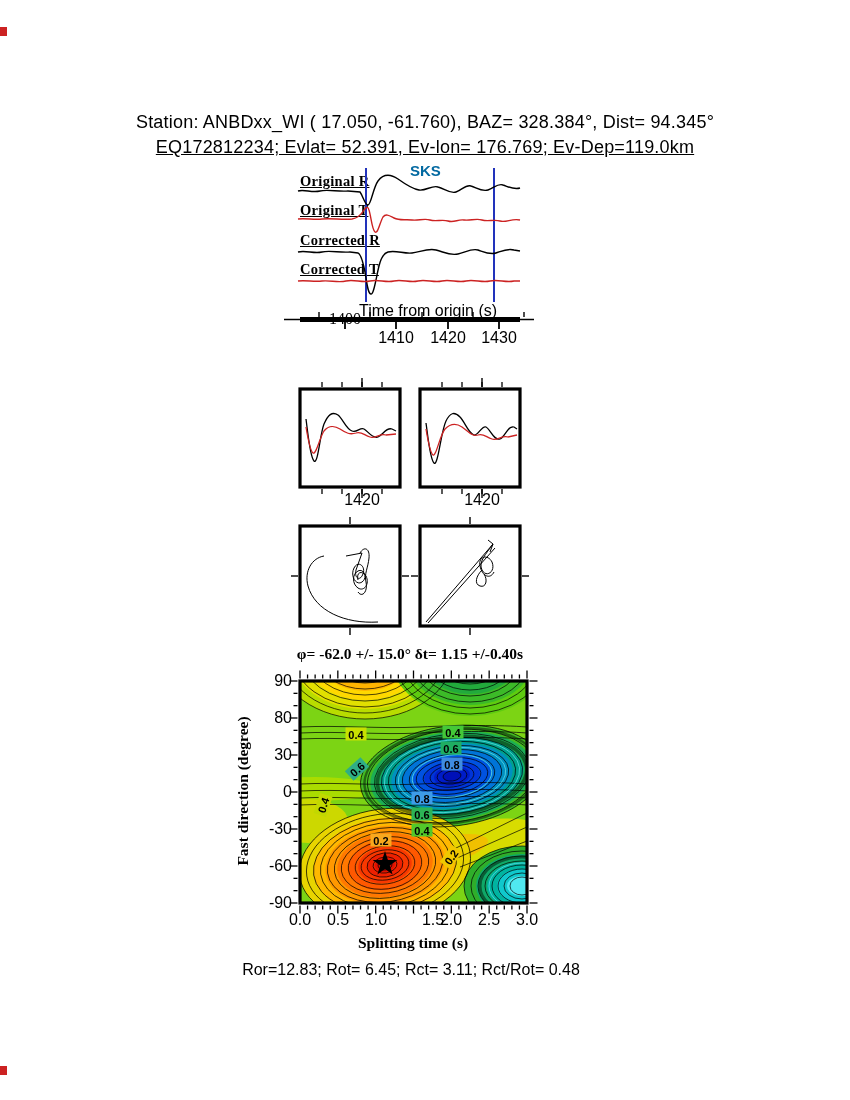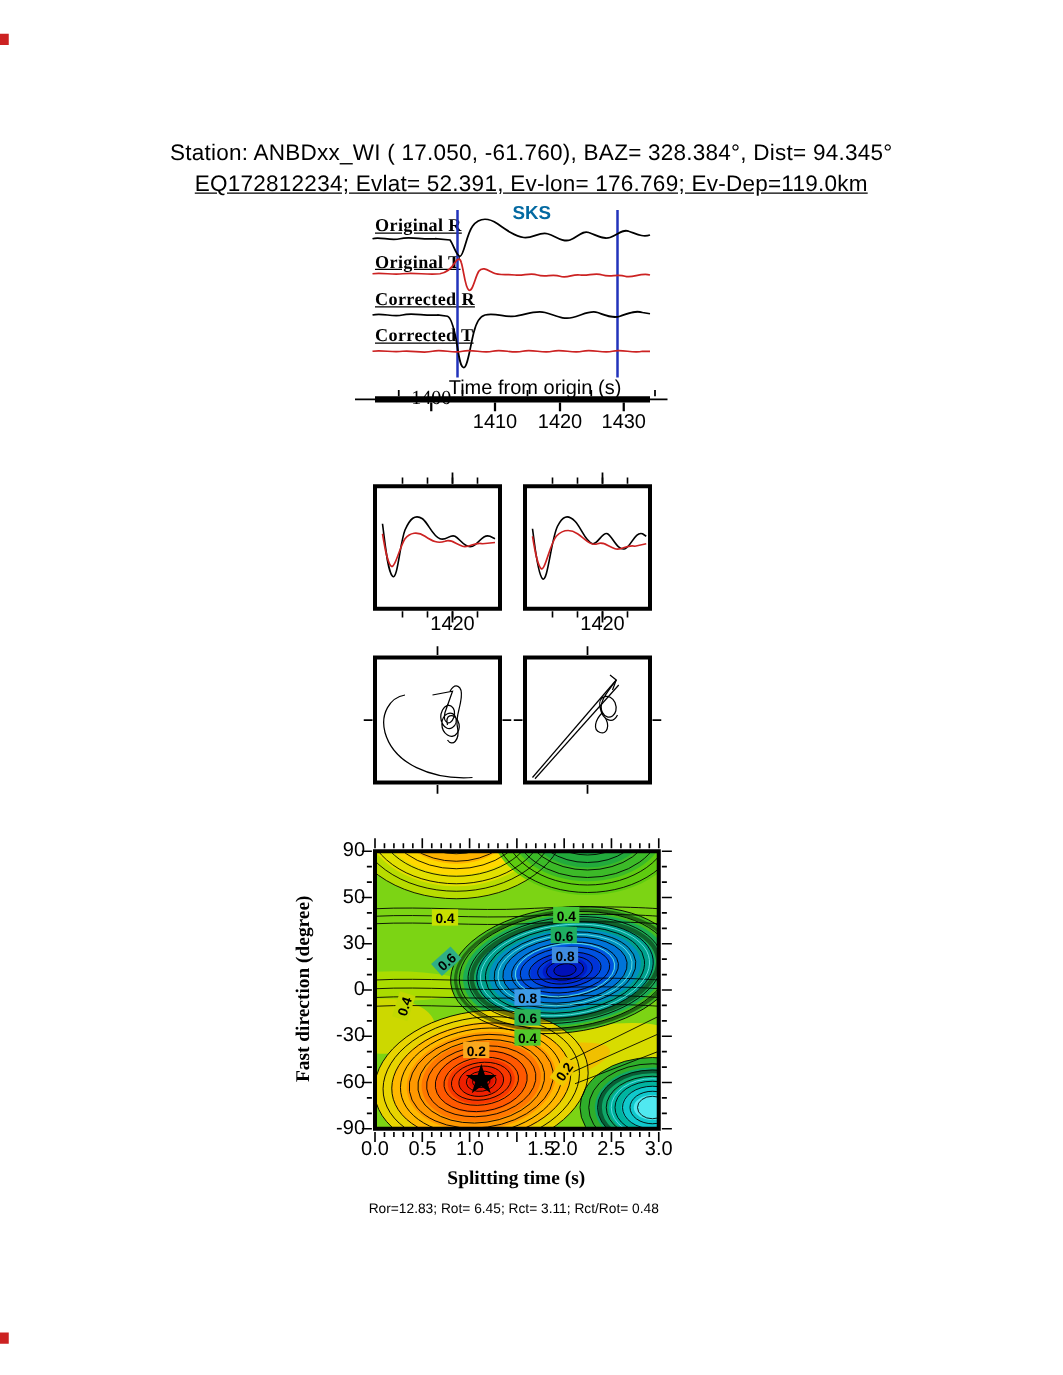--- a/index.html
+++ b/index.html
@@ -154,20 +154,21 @@
     <g fill="none" stroke="#000" stroke-width="1">
       <path d="M6,96 L73,18"></path>
       <path d="M8,97 L75,22"></path>
       <path d="M73,18 C66,28 58,36 62,44 C66,52 76,46 72,36 C68,28 58,30 60,40
                C62,50 70,54 74,46"></path>
       <path d="M62,44 C56,50 54,58 60,60 C66,62 68,54 64,48 M68,14 L73,18 L70,26"></path>
     </g>
     <rect x="0" y="0" width="100" height="100" fill="none" stroke="#000" stroke-width="3.2"></rect>
   </svg>
 
+  <div class="abs serifbold ctr" style="left:410px;top:645px;">φ= -62.0 +/- 15.0° δt= 1.15 +/-0.40s</div>
 
   <div class="abs serifbold" style="left:163px;top:782px;width:160px;text-align:center;transform:rotate(-90deg);">Fast direction (degree)</div>
 
   <svg class="abs" style="left:286px;top:667px;" width="255" height="250" viewBox="-14 -14 255 250">
     <defs>
       <clipPath id="pc">
           <rect x="0" y="0" width="227" height="222"></rect>
         </clipPath>
     </defs>
 
@@ -459,32 +460,32 @@
         <line y1="160.3329" y2="160.3329" x1="229.5" x2="233.5" stroke="#000" stroke-width="1.3"></line>
         <line y1="172.6662" y2="172.6662" x1="229.5" x2="233.5" stroke="#000" stroke-width="1.3"></line>
         <line y1="184.99949999999998" y2="184.99949999999998" x1="229.5" x2="237.5" stroke="#000" stroke-width="1.3"></line>
         <line y1="197.3328" y2="197.3328" x1="229.5" x2="233.5" stroke="#000" stroke-width="1.3"></line>
         <line y1="209.6661" y2="209.6661" x1="229.5" x2="233.5" stroke="#000" stroke-width="1.3"></line>
         <line y1="221.99939999999998" y2="221.99939999999998" x1="229.5" x2="237.5" stroke="#000" stroke-width="1.3"></line>
       </g>
   </svg>
 
   <div class="abs ytick" style="left:240px;top:672px;">90</div>
-  <div class="abs ytick" style="left:240px;top:709px;">50</div>
+  <div class="abs ytick" style="left:240px;top:709px;">80</div>
   <div class="abs ytick" style="left:240px;top:746px;">30</div>
   <div class="abs ytick" style="left:240px;top:783px;">0</div>
   <div class="abs ytick" style="left:240px;top:820px;">-30</div>
   <div class="abs ytick" style="left:240px;top:857px;">-60</div>
   <div class="abs ytick" style="left:240px;top:894px;">-90</div>
 
   <div class="abs tick ctr" style="left:300px;top:911px;">0.0</div>
   <div class="abs tick ctr" style="left:338px;top:911px;">0.5</div>
   <div class="abs tick ctr" style="left:376px;top:911px;">1.0</div>
   <div class="abs tick ctr" style="left:413px;top:911px;margin-left:20px;">1.5</div>
   <div class="abs tick ctr" style="left:451px;top:911px;">2.0</div>
   <div class="abs tick ctr" style="left:489px;top:911px;">2.5</div>
   <div class="abs tick ctr" style="left:527px;top:911px;">3.0</div>
 
   <div class="abs serifbold ctr" style="left:413px;top:934px;">Splitting time (s)</div>
 
-  <div class="abs ctr" style="left:411px;top:961px;font-size:11px;">Ror=12.83; Rot= 6.45; Rct= 3.11; Rct/Rot= 0.48</div>
+  <div class="abs ctr" style="left:411px;top:961px;font-size:16px;">Ror=12.83; Rot= 6.45; Rct= 3.11; Rct/Rot= 0.48</div>
 
 </div>
 
 </body></html>

